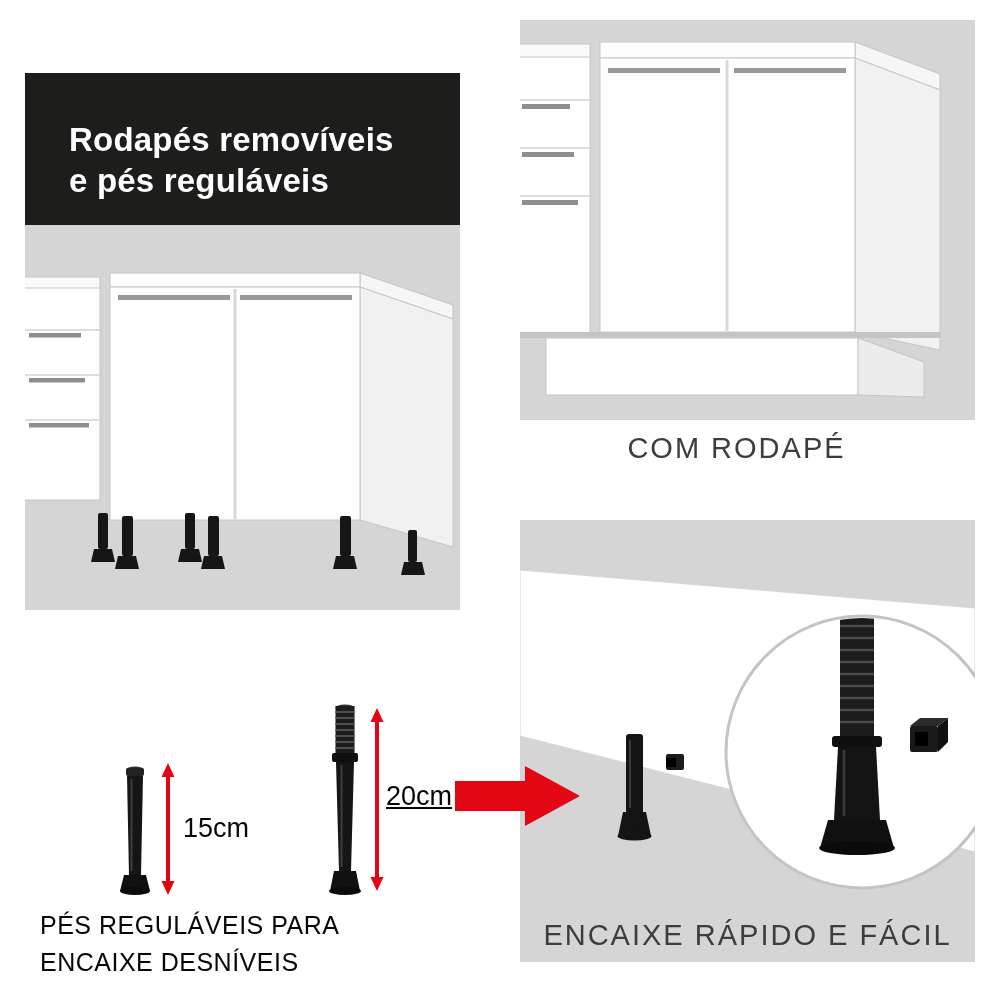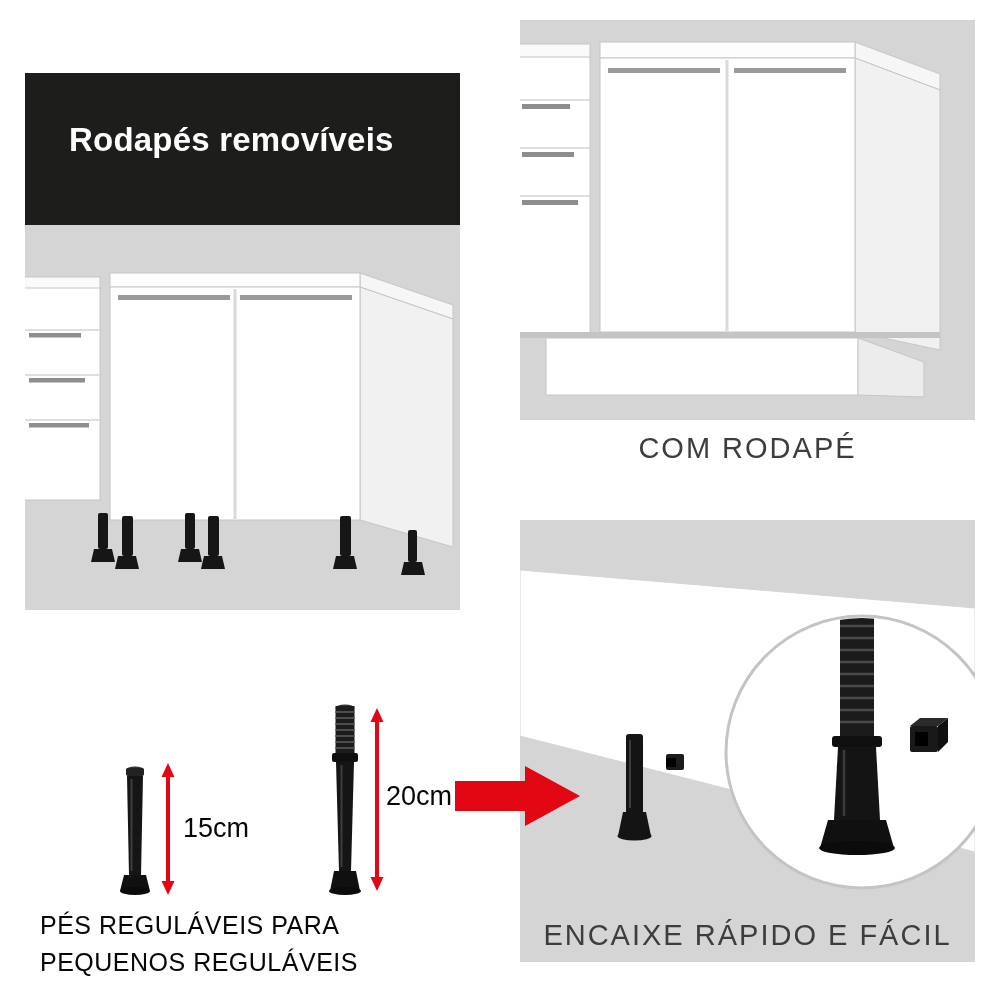--- a/index.html
+++ b/index.html
@@ -16,44 +16,45 @@
 
   .panel{position:absolute;background:#d5d5d5;overflow:hidden;}
   .panel-com{left:520px;top:20px;width:455px;height:400px;}
   .panel-sem{left:25px;top:225px;width:435px;height:385px;}
   .panel-encaixe{left:520px;top:520px;width:455px;height:442px;}
 
   .caption{
     position:absolute;text-align:center;color:#3d3d3b;
     font-size:29px;letter-spacing:2px;font-weight:400;white-space:nowrap;
   }
-  .caption-com{left:520px;top:432px;width:455px;}
+  .caption-com{left:509px;top:432px;width:455px;}
   .caption-sem{left:25px;top:636px;width:435px;}
   .caption-encaixe{position:absolute;left:0;bottom:10px;width:100%;text-align:center;
     color:#3d3d3b;font-size:29px;letter-spacing:2px;white-space:nowrap;}
 
   .feet-area{position:absolute;left:40px;top:695px;width:420px;height:300px;}
   .feet-svg{position:absolute;left:50px;top:0;}
   .measure{position:absolute;font-size:27px;color:#060606;}
   .measure-15{left:143px;top:118px;}
-  .measure-20{left:346px;top:86px;}
+  .measure-20{left:346px;top:86px;text-decoration:underline;}
   .feet-caption{position:absolute;left:0;top:212px;width:100%;
     font-size:25px;line-height:37px;color:#060606;letter-spacing:0.5px;}
 
   .big-arrow{position:absolute;left:455px;top:766px;z-index:5;}
 
   svg{display:block;}
 </style>
 </head>
 <body>
 
 <div class="canvas">
 
   <header class="title-box">
     <div>Rodapés removíveis</div>
+    <div>e pés reguláveis</div>
   </header>
 
   <section class="panel panel-com">
     <svg width="455" height="400" viewBox="0 0 455 400">
 
       <rect x="-6" y="24" width="76" height="14" fill="#fafafa" stroke="#c6c6c6"></rect>
       <rect x="-6" y="37" width="76" height="276" fill="#ffffff" stroke="#c6c6c6"></rect>
       <line x1="-6" y1="80" x2="70" y2="80" stroke="#dedede" stroke-width="2"></line>
       <line x1="-6" y1="128" x2="70" y2="128" stroke="#dedede" stroke-width="2"></line>
       <line x1="-6" y1="176" x2="70" y2="176" stroke="#dedede" stroke-width="2"></line>
@@ -149,21 +150,21 @@
       <g>
         <line x1="287" y1="25" x2="287" y2="184" stroke="#e30613" stroke-width="4"></line>
         <polygon points="287,13 280.5,27 293.5,27" fill="#e30613"></polygon>
         <polygon points="287,196 280.5,182 293.5,182" fill="#e30613"></polygon>
       </g>
     </svg>
     <div class="measure measure-15">15cm</div>
     <div class="measure measure-20">20cm</div>
     <div class="feet-caption">
       <div>PÉS REGULÁVEIS PARA</div>
-      <div>PEQUENOS REGULÁVEIS</div>
+      <div>ENCAIXE DESNÍVEIS</div>
     </div>
   </div>
 
   <svg class="big-arrow" width="125" height="60" viewBox="0 0 125 60">
     <polygon points="0,15 70,15 70,0 125,30 70,60 70,45 0,45" fill="#e30613"></polygon>
   </svg>
 
   <section class="panel panel-encaixe">
     <svg width="455" height="442" viewBox="0 0 455 442">
       <defs>

